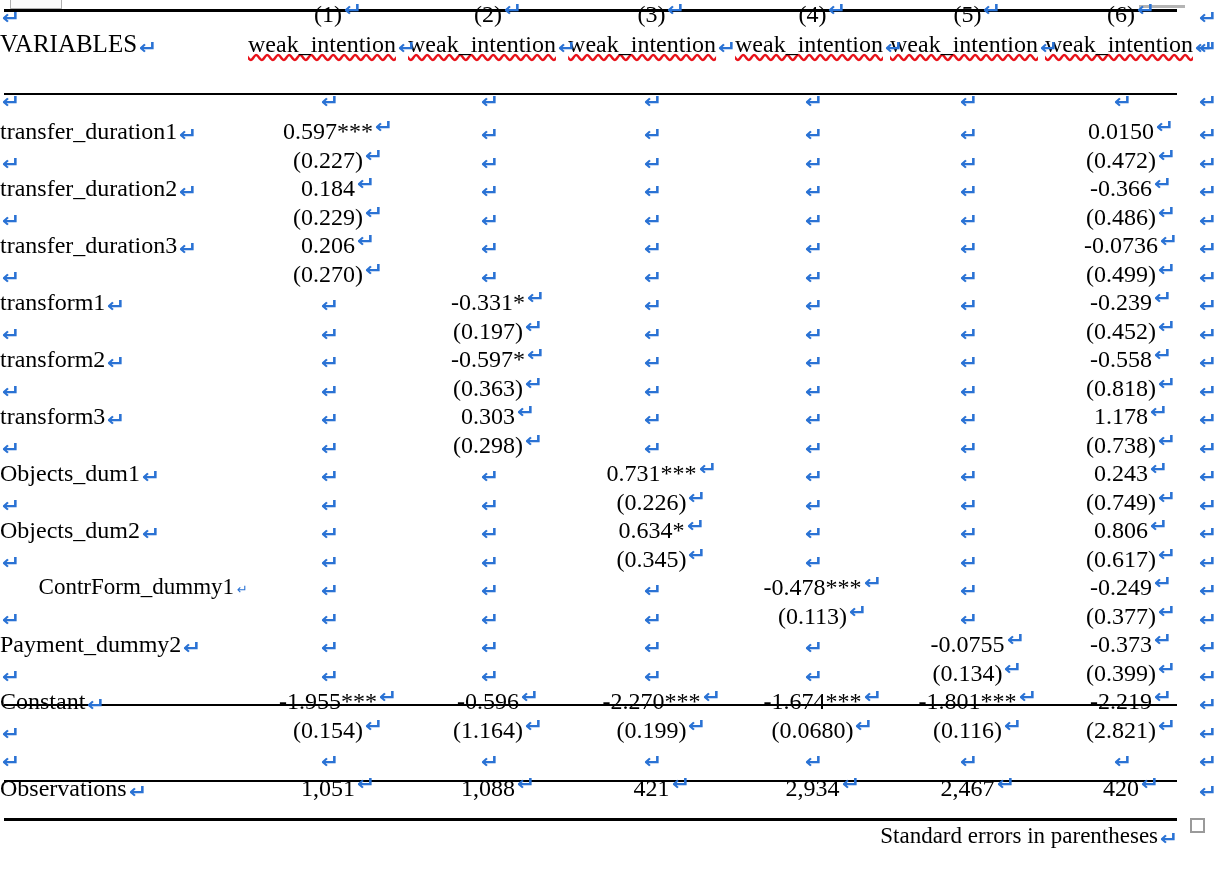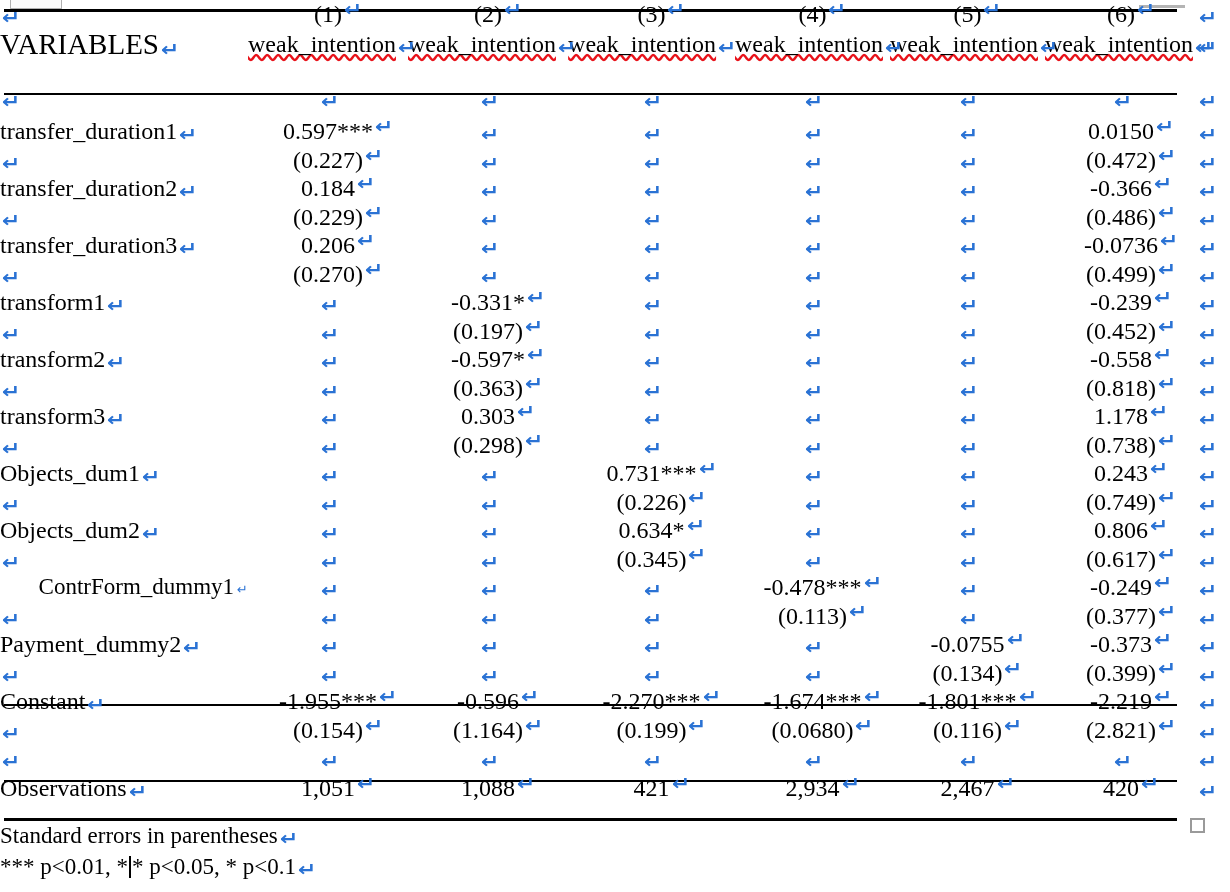--- a/index.html
+++ b/index.html
@@ -118,21 +118,21 @@
     text-decoration: underline wavy #e8121a;
     text-decoration-skip-ink: none;
     text-underline-offset: 2px;
   }
 
   
   .footnote {
     position: absolute;
     width: 1177px;
     left: 0;
-    text-align: left;
+    text-align: right;
     font-size: 23px;
     line-height: 28px;
   }
   .caret {
     display: inline-block;
     width: 2px; height: 22px;
     background: #000;
     vertical-align: -4px;
     margin: 0 1px;
   }
@@ -168,21 +168,21 @@
           <td class="varcell" style="height:30px;"><span class="pilcrow">↵</span></td>
           <td class="numcell hdr-num"><span class="val"><span>(1)</span><span class="pilcrow">↵</span></span></td>
           <td class="numcell hdr-num"><span class="val"><span>(2)</span><span class="pilcrow">↵</span></span></td>
           <td class="numcell hdr-num"><span class="val"><span>(3)</span><span class="pilcrow">↵</span></span></td>
           <td class="numcell hdr-num"><span class="val"><span>(4)</span><span class="pilcrow">↵</span></span></td>
           <td class="numcell hdr-num"><span class="val"><span>(5)</span><span class="pilcrow">↵</span></span></td>
           <td class="numcell hdr-num"><span class="val"><span>(6)</span><span class="pilcrow">↵</span></span></td>
           <td class="endcell"><span class="pilcrow">↵</span></td>
         </tr>
         <tr>
-          <td class="varcell" style="height:54px;vertical-align:top;"><span style="font-size:29px;">VARIABLES</span><span class="pilcrow">↵</span></td>
+          <td class="varcell" style="height:54px;vertical-align:top;"><span style="font-size:25px;">VARIABLES</span><span class="pilcrow">↵</span></td>
           <td class="hdr-dep"><span class="misspell">weak_intention</span><span class="pilcrow">↵</span></td>
           <td class="hdr-dep"><span class="misspell">weak_intention</span><span class="pilcrow">↵</span></td>
           <td class="hdr-dep"><span class="misspell">weak_intention</span><span class="pilcrow">↵</span></td>
           <td class="hdr-dep"><span class="misspell">weak_intention</span><span class="pilcrow">↵</span></td>
           <td class="hdr-dep"><span class="misspell">weak_intention</span><span class="pilcrow">↵</span></td>
           <td class="hdr-dep"><span class="misspell">weak_intention</span><span class="pilcrow">↵</span></td>
           <td class="endcell" style="vertical-align:top;"><span class="pilcrow">↵</span></td>
         </tr>
         <tr>
           <td class="varcell" style="height:33px;"><span class="pilcrow">↵</span></td>
@@ -434,17 +434,14 @@
           <td class="numcell"><span class="val"><span>420</span><span class="pilcrow">↵</span></span></td>
           <td class="endcell"><span class="pilcrow">↵</span></td>
         </tr>
       </tbody>
   </table>
 
   <div class="footnote" style="top:822px;">
     <span>Standard errors in parentheses</span><span class="pilcrow">↵</span>
   </div>
 
-  <div class="footnote" style="top:853px;">
-    <span>*** p&lt;0.01, *</span><span class="caret"></span><span>* p&lt;0.05, * p&lt;0.1</span><span class="pilcrow">↵</span>
-  </div>
 
 </div>
 
 </body></html>

